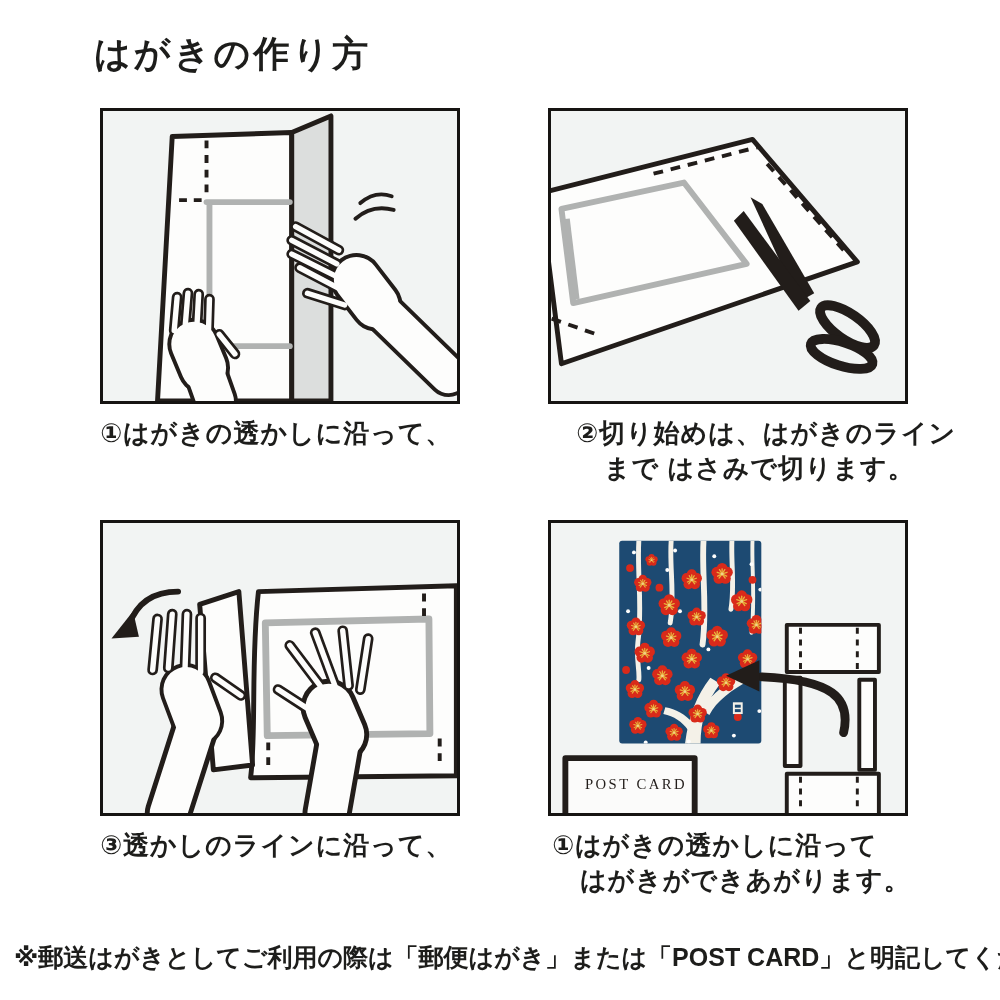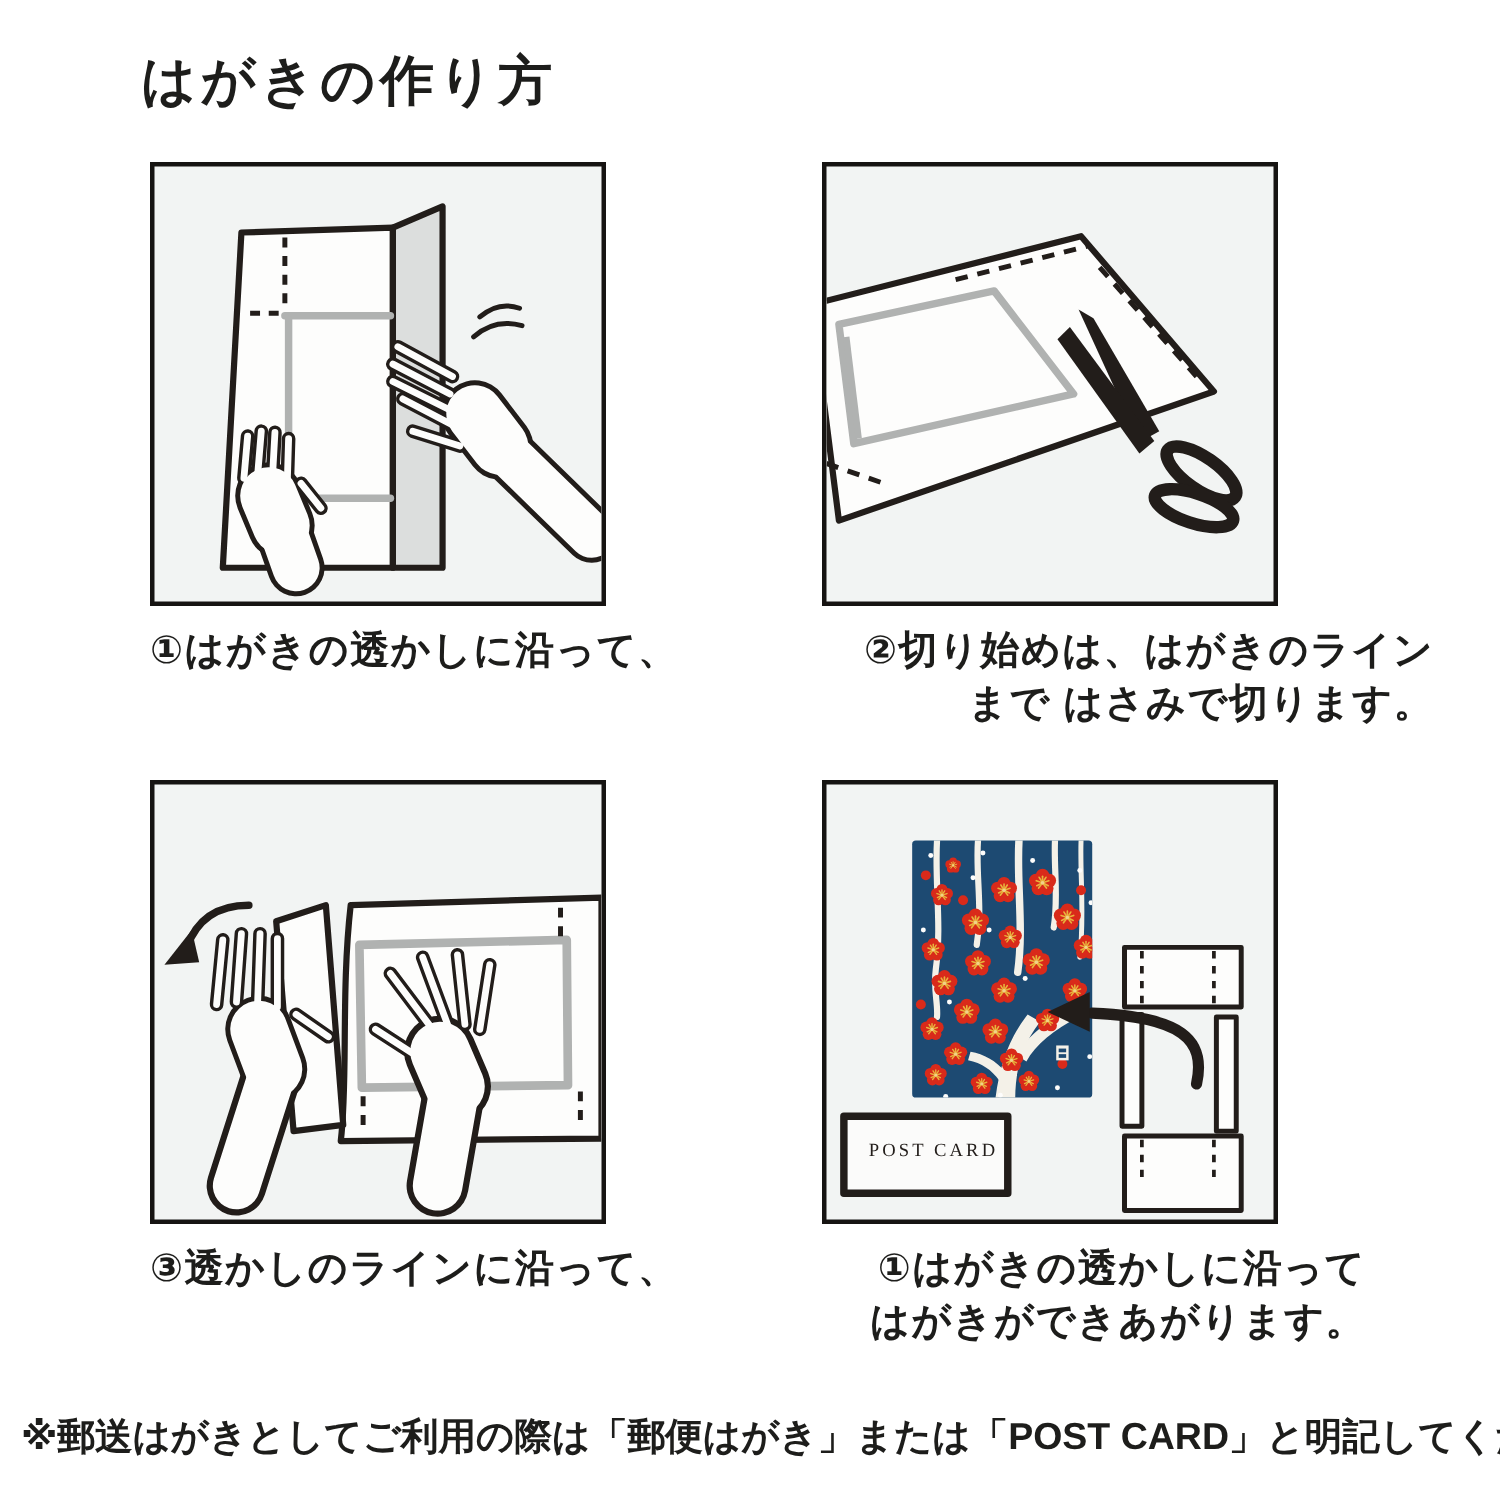--- a/index.html
+++ b/index.html
@@ -1,27 +1,27 @@
 <!DOCTYPE html>
 <html><head>
 <meta charset="utf-8">
 <style>
   html,body{margin:0;padding:0;}
   body{width:1000px;height:1000px;position:relative;background:#ffffff;overflow:hidden;
        font-family:"Liberation Sans","DejaVu Sans",sans-serif;color:#1d1d1b;}
   .title{position:absolute;left:50px;top:30px;font-size:36px;font-weight:700;letter-spacing:3px;margin-left:44px;}
-  .panel{position:absolute;width:304px;height:296px;background:#f2f4f3;border:3px solid #161412;
+  .panel{position:absolute;width:360px;height:296px;background:#f2f4f3;border:3px solid #161412;
          box-sizing:border-box;overflow:hidden;}
   .panel svg{width:100%;height:100%;display:block;}
   #p1{left:100px;top:108px}
   #p2{left:548px;top:108px}
   #p3{left:100px;top:520px}
   #p4{left:548px;top:520px}
   .caption{position:absolute;font-size:26px;font-weight:600;line-height:35px;
-           letter-spacing:1px;white-space:nowrap;text-align:right;}
+           letter-spacing:1px;white-space:nowrap;}
   #c1{left:100px;top:416px}
   #c2{left:576px;top:416px}
   #c3{left:100px;top:828px}
   #c4{left:552px;top:828px}
   .caption .l2{padding-left:28px;}
   .footer{position:absolute;left:14px;top:941px;font-size:25px;font-weight:600;
           letter-spacing:0;white-space:nowrap;}
   .serifText{font-family:"Liberation Serif","DejaVu Serif",serif;}
 </style>
 </head>

